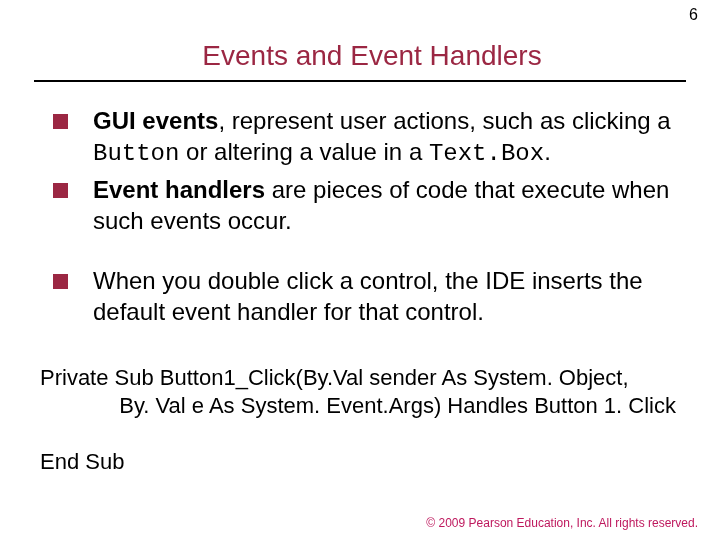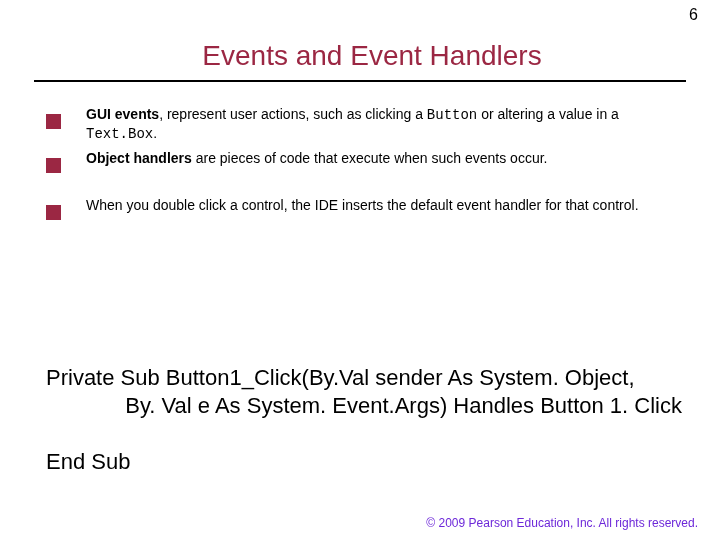--- a/index.html
+++ b/index.html
@@ -39,23 +39,23 @@
   .rule {
     position: absolute;
     top: 80px;
     left: 34px;
     width: 652px;
     border-top: 2px solid #000;
   }
   .bullets {
     position: absolute;
     top: 106px;
-    left: 44px;
+    left: 51px;
     width: 636px;
-    font-size: 14px;
+    font-size: 24px;
     line-height: 1.28;
   }
   .bullet {
     position: relative;
     padding-left: 42px;
     margin-bottom: 6px;
   }
   .bullet::before {
     content: "";
     position: absolute;
@@ -70,35 +70,35 @@
   }
   .mono {
     font-family: "Courier New", Courier, monospace;
   }
   .bold {
     font-weight: bold;
   }
   .code-block {
     position: absolute;
     top: 364px;
-    left: 46px;
+    left: 40px;
     width: 636px;
     font-size: 22px;
     line-height: 1.28;
   }
   .code-indent {
     padding-left: 30px;
     text-align: right;
   }
   .footer {
     position: absolute;
     bottom: 10px;
     right: 22px;
     font-size: 12px;
-    color: #6d28d9;
+    color: #be185d;
     font-family: Arial, Helvetica, sans-serif;
   }
   .copy {
     font-family: Arial, Helvetica, sans-serif;
   }
 </style>
 </head>
 <body>
 
 <div class="slide">
@@ -107,21 +107,21 @@
 
   <div class="title">Events and Event Handlers</div>
 
   <div class="rule"></div>
 
   <div class="bullets">
     <div class="bullet">
       <span class="bold">GUI events</span><span>, represent user actions, such as clicking a </span><span class="mono">Button</span><span> or altering a value in a </span><span class="mono">Text.Box</span><span>.</span>
     </div>
     <div class="bullet">
-      <span class="bold">Object handlers</span><span> are pieces of code that execute when such events occur.</span>
+      <span class="bold">Event handlers</span><span> are pieces of code that execute when such events occur.</span>
     </div>
     <div class="bullet spaced">
       <span>When you double click a control, the IDE inserts the default event handler for that control.</span>
     </div>
   </div>
 
   <div class="code-block">
     <div>Private Sub Button1_Click(By.Val sender As System. Object,</div>
     <div class="code-indent">By. Val e As System. Event.Args) Handles Button 1. Click</div>
     <div style="height:28px"></div>

